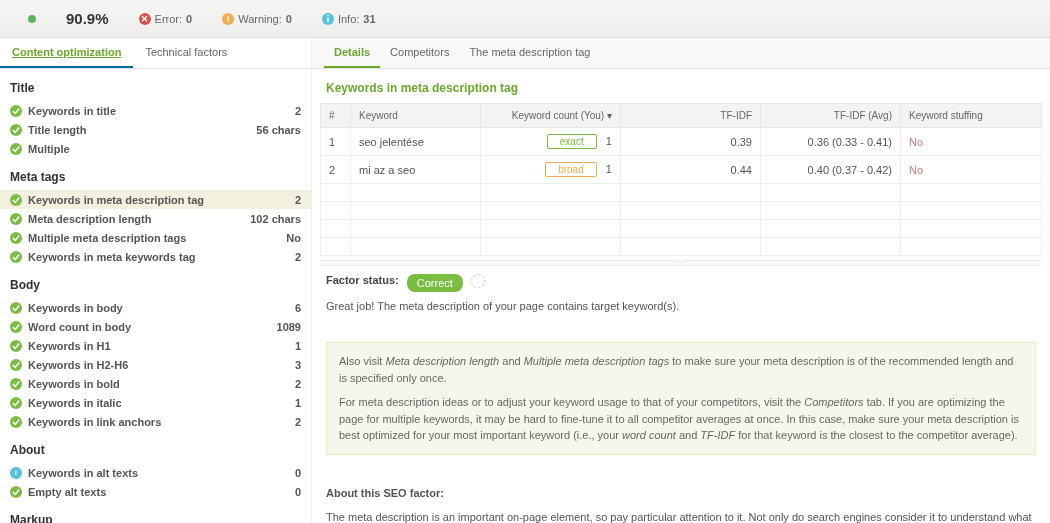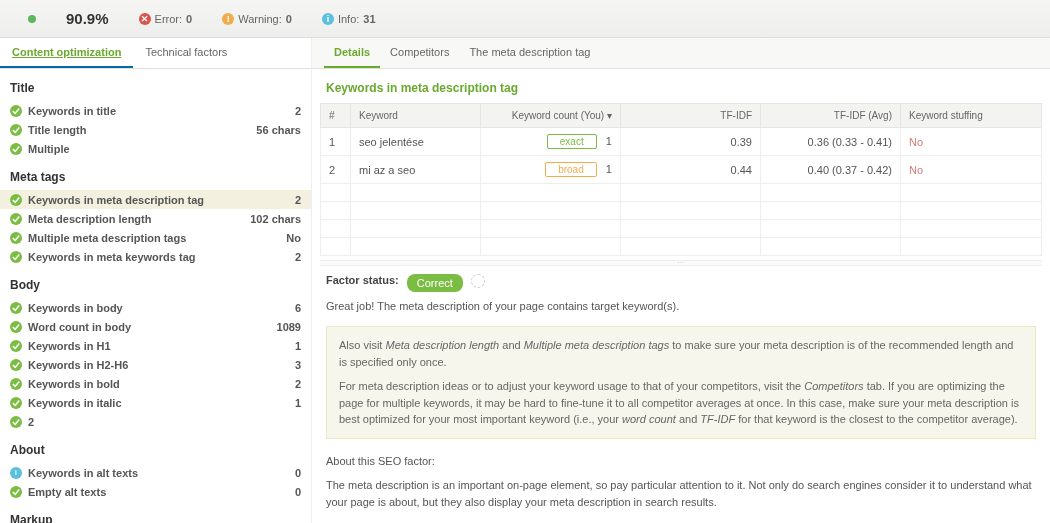--- a/index.html
+++ b/index.html
@@ -37,24 +37,24 @@
 td { padding: 6px 8px; border: 1px solid #eee; color: #555; height: 18px; }
 .tag { display: inline-block; padding: 1px 12px; border-radius: 2px; font-size: 10px; }
 .tag.exact { border: 1px solid #7bbd42; color: #7bbd42; }
 .tag.broad { border: 1px solid #f0ad4e; color: #f0ad4e; }
 .no { color: #d07c7c; }
 .drag { height: 6px; background: #fafafa; border-top: 1px solid #eee; border-bottom: 1px solid #eee; margin: 4px 8px 0 8px; cursor: row-resize; text-align: center; color: #ccc; font-size: 8px; line-height: 4px; }
 .status-row { padding: 8px 14px; display: flex; align-items: flex-start; gap: 8px; }
 .badge { background: #7bbd42; color: #fff; padding: 3px 10px; border-radius: 8px; font-size: 11px; }
 .refresh { width: 14px; height: 14px; border: 1px dashed #ccc; border-radius: 50%; cursor: pointer; }
 .msg { padding: 0 14px 10px 14px; color: #555; }
-.note { background: #f6f6ec; border: 1px solid #eceabb; margin: 4px 14px; padding: 10px 12px; color: #666; line-height: 1.5; }
+.note { background: #f6f6ec; border: 1px solid #eceabb; margin: 20px 14px; padding: 10px 12px; color: #666; line-height: 1.5; }
 .note .ital { font-style: italic; }
 .about { padding: 10px 14px; color: #555; line-height: 1.5; }
-.about .h { font-weight: normal; margin-bottom: 8px; }
+.about .h { font-weight: bold; margin-bottom: 8px; }
 th.r, td.r { text-align: right; }
 th.l, td.l { text-align: left; }
 </style>
 </head>
 <body>
 
 <div class="topbar">
   <span class="dot green"></span>
   <span class="pct">90.9%</span>
   <span class="pill">
@@ -199,20 +199,21 @@
           </span>
           <span class="lbl">Keywords in italic</span>
           <span class="val">1</span>
         </div>
         <div class="row">
           <span class="ric ok">
             <svg viewBox="0 0 10 10">
               <path d="M1 5 L4 8 L9 2" stroke="#fff" stroke-width="2" fill="none"></path>
             </svg>
           </span>
+          <span class="lbl">Keywords in link anchors</span>
           <span class="val">2</span>
         </div>
         <div class="group-title">About</div>
         <div class="row">
           <span class="ric info">
             <svg viewBox="0 0 10 10">
               <text x="5" y="8" text-anchor="middle" fill="#fff" font-size="8" font-weight="bold">i</text>
             </svg>
           </span>
           <span class="lbl">Keywords in alt texts</span>

